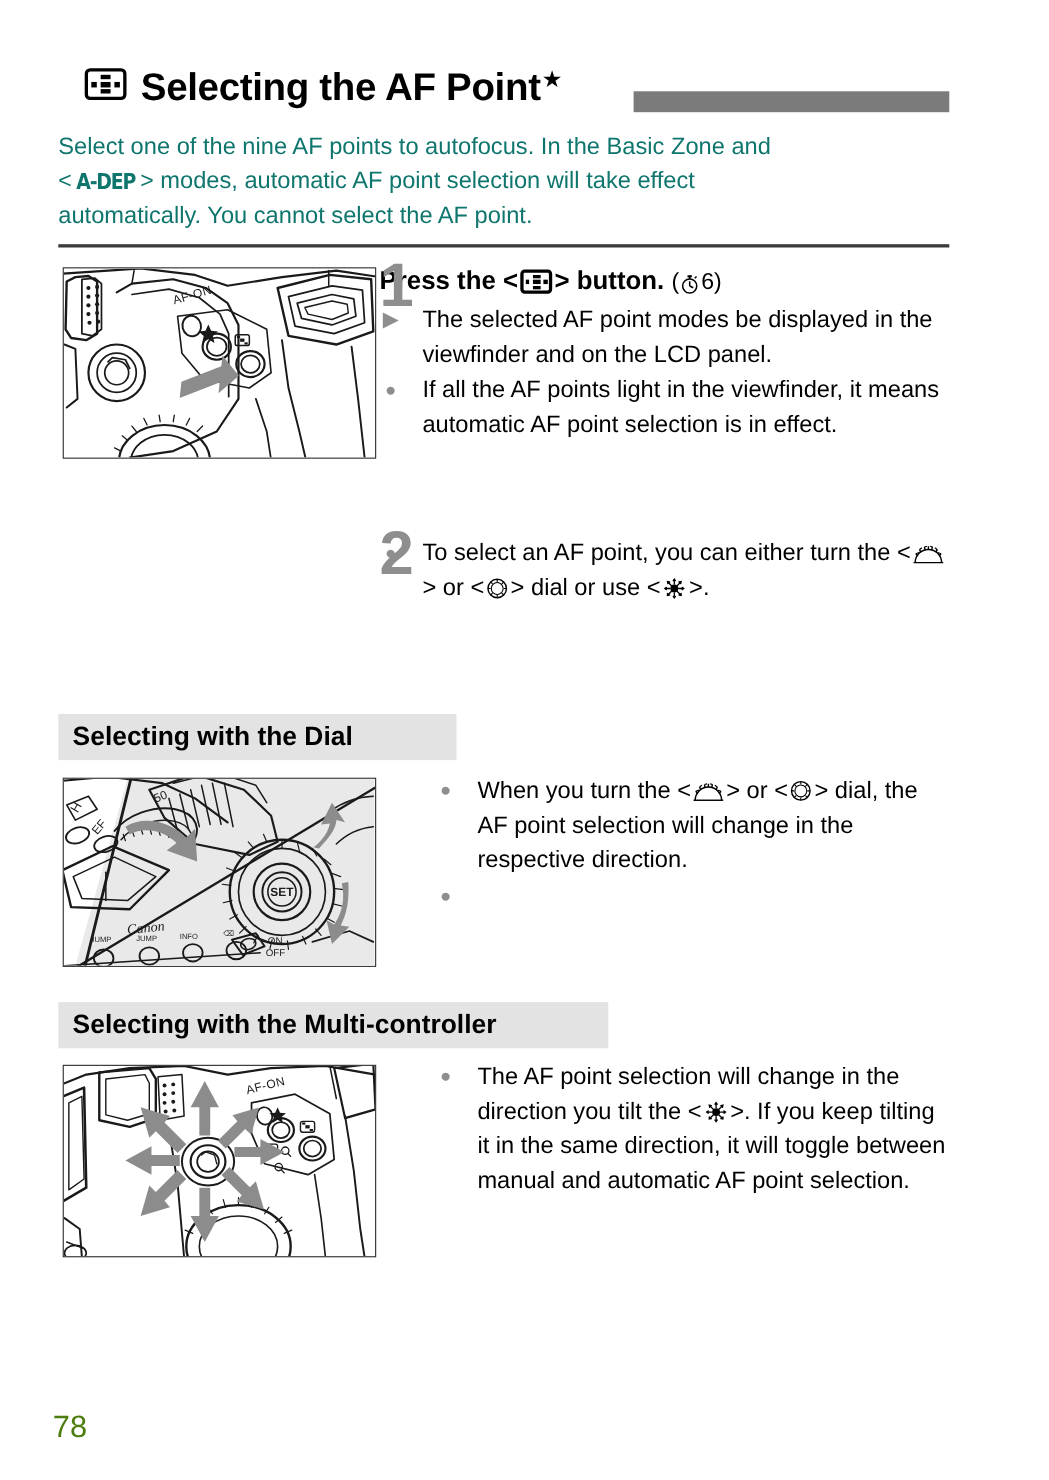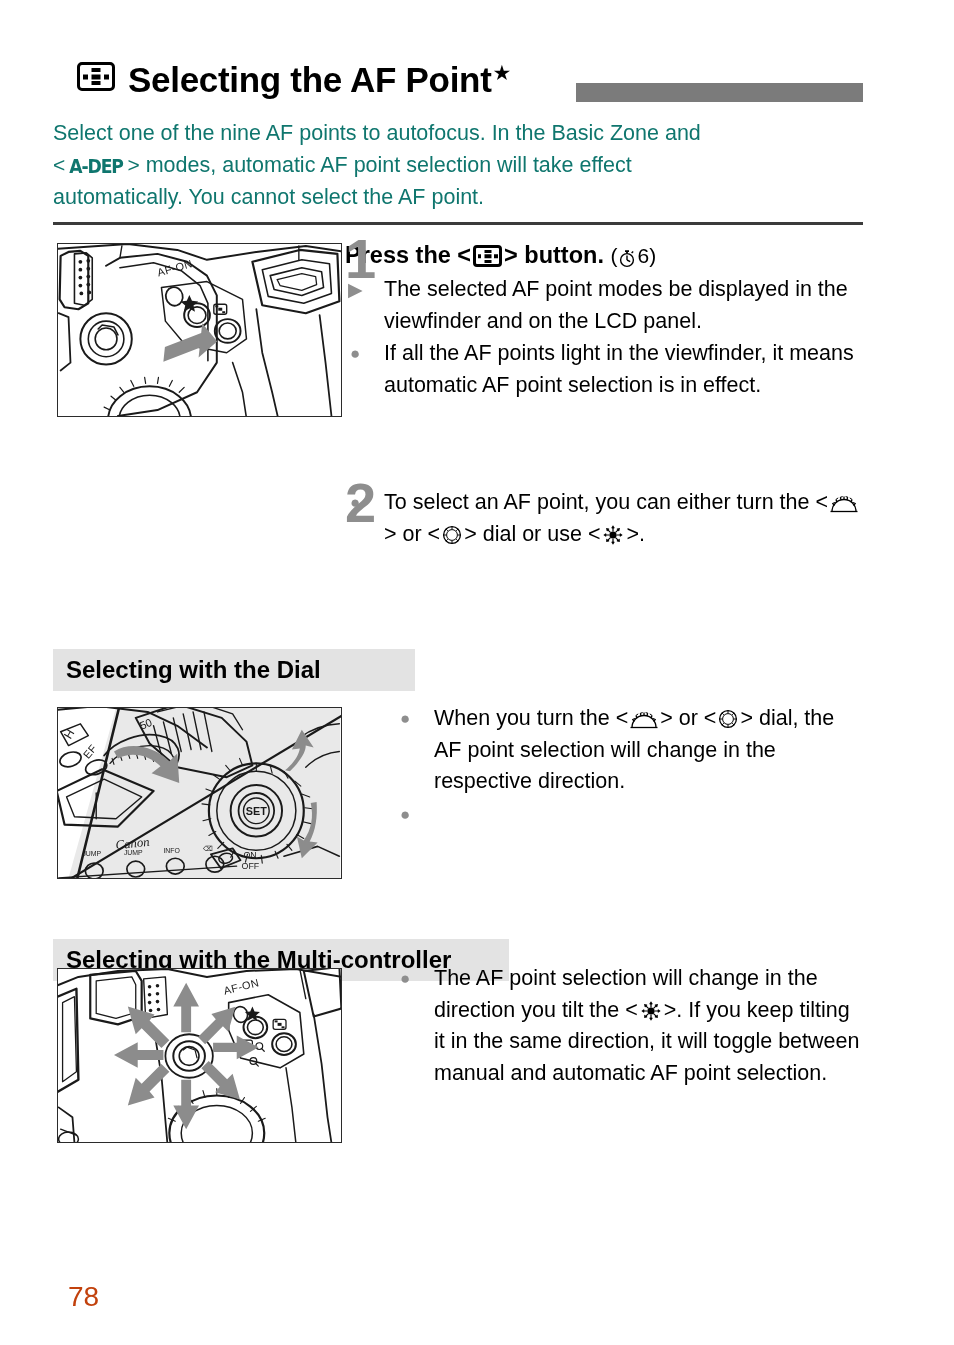--- a/index.html
+++ b/index.html
@@ -180,21 +180,21 @@
     font-size: 24px;
     font-weight: bold;
     color: #000;
     display: flex;
     align-items: center;
     padding-left: 13px;
     box-sizing: border-box;
     white-space: nowrap;
   }
   #banner-dial  { left: 53px; top: 649px; width: 362px; height: 42px; }
-  #banner-multi { left: 53px; top: 911px; width: 456px; height: 42px; margin-top: 28px; }
+  #banner-multi { left: 53px; top: 911px; width: 500px; height: 42px; }
 
   .side-text {
     position: absolute;
     width: 470px;
   }
   #text-dial  { left: 395px; top: 700px; }
   #text-multi { left: 395px; top: 960px; }
 
   
   .ic {
@@ -215,24 +215,24 @@
   .ic-afpoint i.c { width: 7px; height: 3.5px; left: 50%; top: 50%; transform: translate(-50%,-50%); }
   .ic-afpoint i.t { width: 7px; height: 3px;  left: 50%; top: 1.5px; transform: translateX(-50%); }
   .ic-afpoint i.b { width: 7px; height: 3px;  left: 50%; bottom: 1.5px; transform: translateX(-50%); }
   .ic-afpoint i.l { width: 3.5px; height: 3.5px; left: 1.5px; top: 50%; transform: translateY(-50%); }
   .ic-afpoint i.r { width: 3.5px; height: 3.5px; right: 1.5px; top: 50%; transform: translateY(-50%); }
 
   .ic-svg { vertical-align: -5px; margin: 0 1px; }
 
   .pagenum {
     position: absolute;
-    left: 68px;
+    left: 48px;
     top: 1281px;
     font-size: 28px;
-    color: #c2410c;
+    color: #4d7c0f;
   }
 </style>
 </head>
 <body>
 
 <div class="page">
 
   <div class="title-row">
     <span class="af-icon-box">
       <i class="t"></i>

